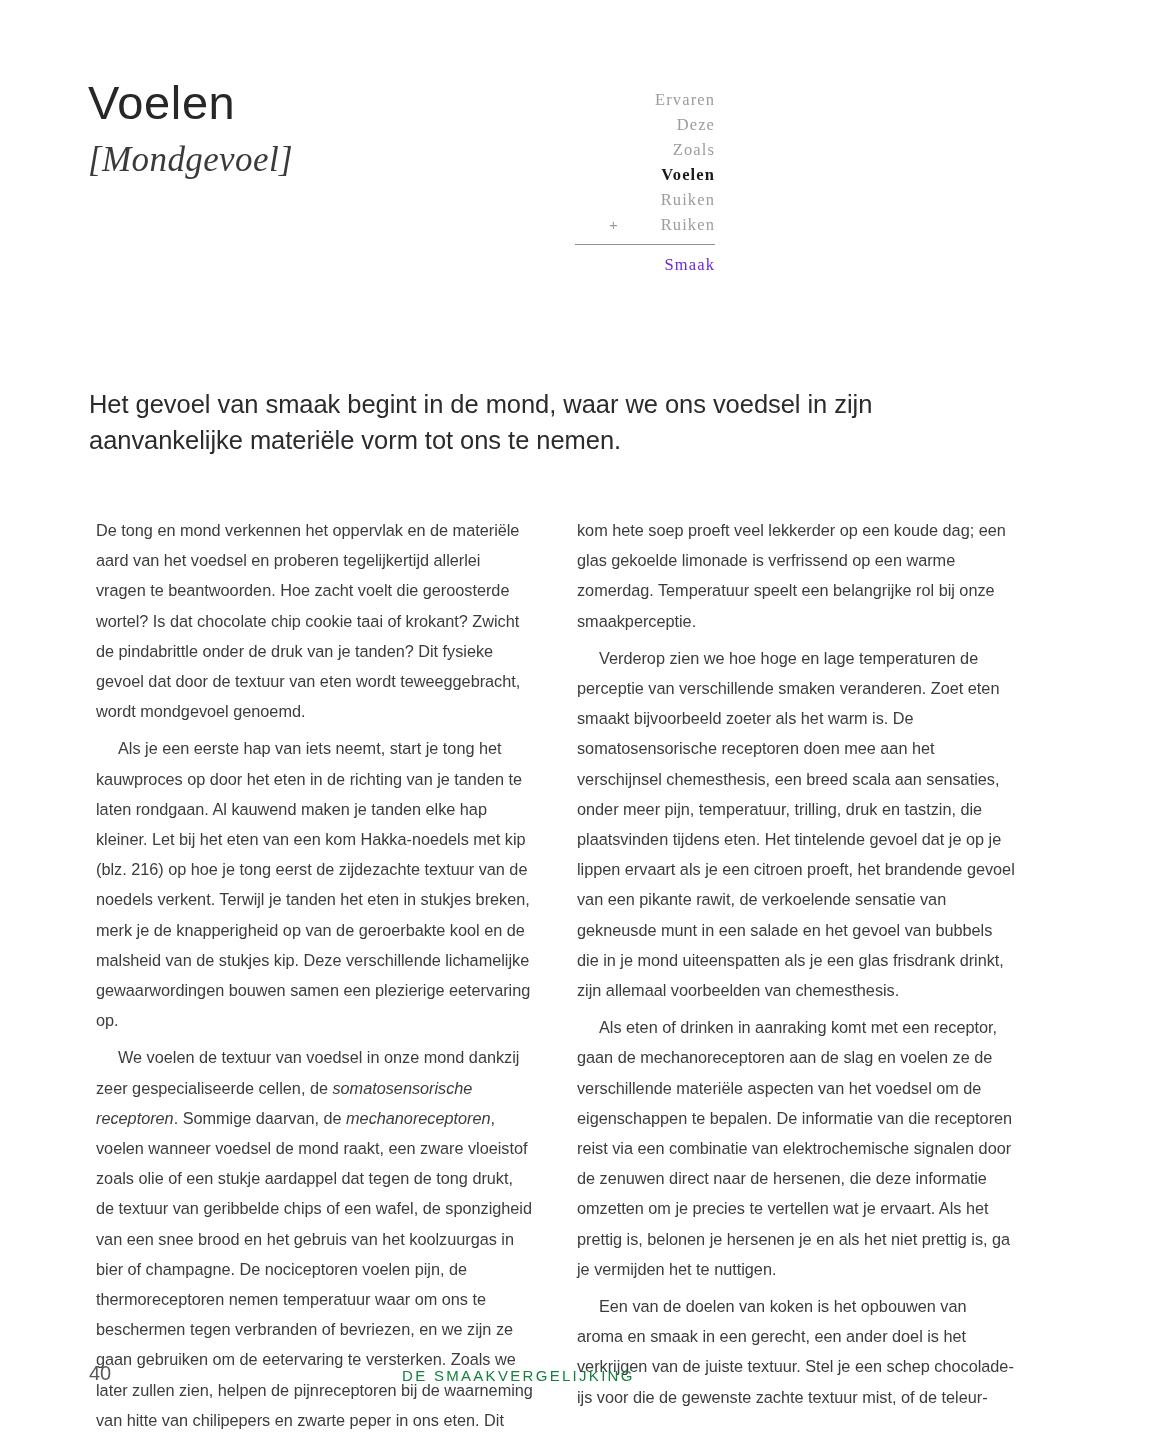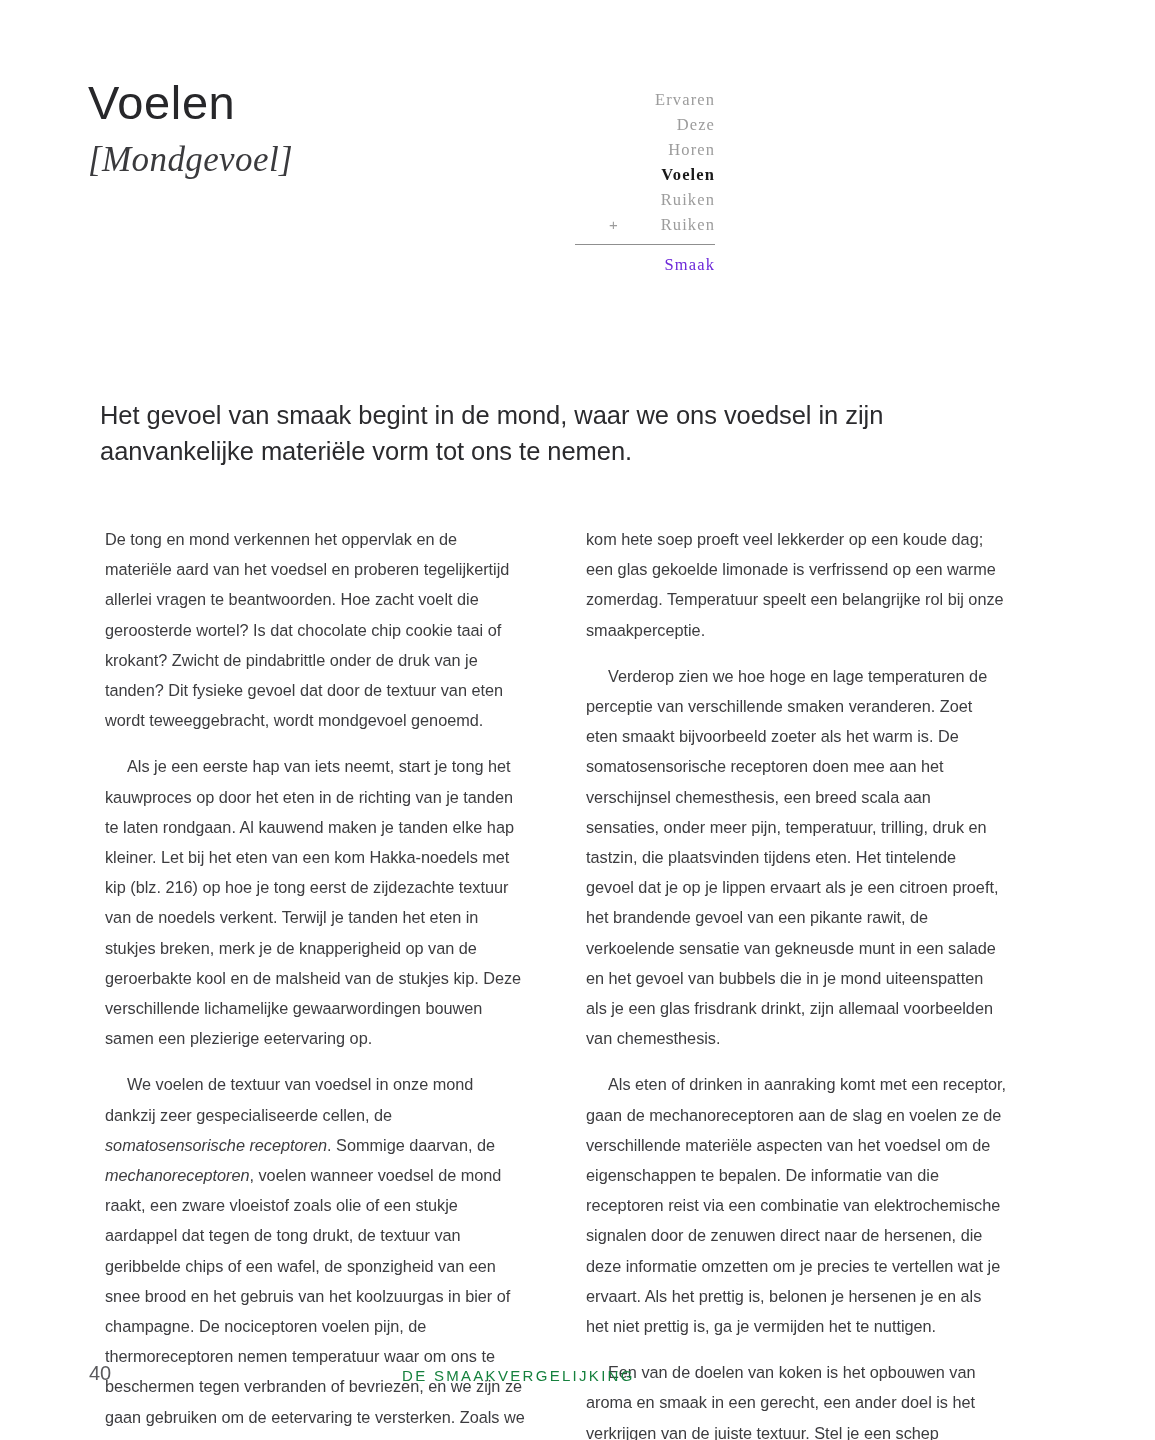--- a/index.html
+++ b/index.html
@@ -100,21 +100,21 @@
     line-height: 1;
     padding-top: 12px;
   }
 
   
   .lede {
     position: absolute;
     left: 89px;
     top: 386px;
     width: 830px;
-    margin: 11px;
+    margin: 0;
     font-family: "Liberation Sans", sans-serif;
     font-weight: 400;
     font-size: 25.5px;
     line-height: 1.42;
     letter-spacing: -0.05px;
     color: #2b2b2e;
   }
 
   
   .columns {
@@ -125,21 +125,21 @@
     display: flex;
     gap: 29px;
   }
 
   .column {
     width: 452px;
     flex: 0 0 452px;
   }
 
   .column p {
-    margin: 16px;
+    margin: 7px;
     font-family: "Liberation Sans", sans-serif;
     font-weight: 400;
     font-size: 16.3px;
     line-height: 30.2px;
     color: #3c3c3f;
     text-align: left;
     letter-spacing: -0.02px;
   }
 
   .column p + p {
@@ -195,21 +195,21 @@
   </div>
 
   <nav class="senses-nav">
     <div class="sense-row">
       <span>Ervaren</span>
     </div>
     <div class="sense-row">
       <span>Deze</span>
     </div>
     <div class="sense-row">
-      <span>Horen</span>
+      <span>Zoals</span>
     </div>
     <div class="sense-row active">
       <span>Voelen</span>
     </div>
     <div class="sense-row">
       <span>Ruiken</span>
     </div>
     <div class="sense-row">
       <span class="plus-sign">+</span>
       <span>Ruiken</span>

